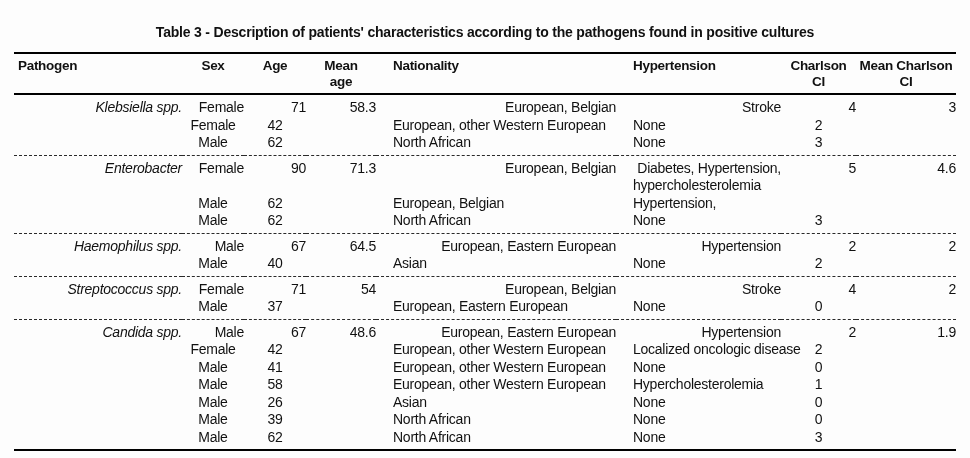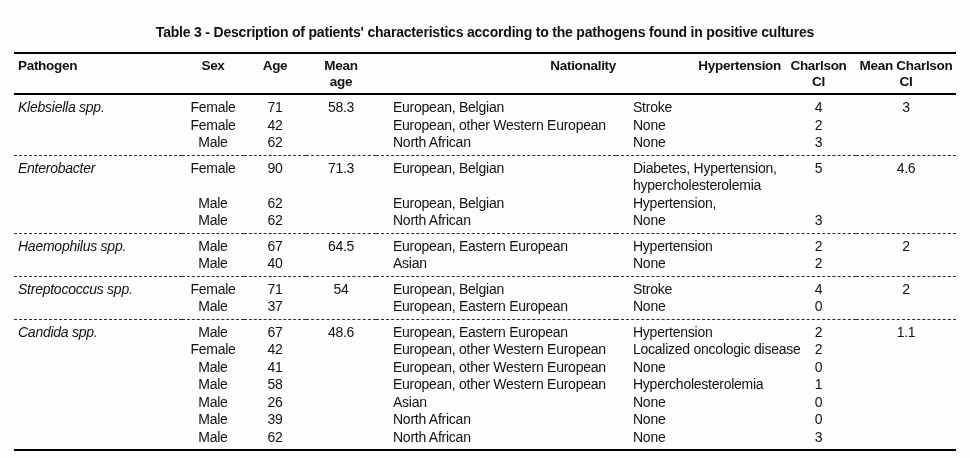--- a/index.html
+++ b/index.html
@@ -37,28 +37,28 @@
     letter-spacing: -0.3px;
   }
   td {
     font-size: 14px;
     line-height: 17.5px;
     vertical-align: top;
     padding: 0;
     white-space: nowrap;
     letter-spacing: -0.25px;
   }
-  tbody tr:first-child td { padding-top: 4px; }
+  tbody tr:first-child td { padding-top: 4px; text-align: right; }
   tbody tr:last-child td { padding-bottom: 3px; }
   tbody + tbody tr:first-child td { border-top: 1px dashed #2a2a2a; }
   .a-left { text-align: left; }
   .a-center { text-align: center; }
   .col-0 { padding-left: 4px; margin-top: 20px; }
   .col-4, .col-5 { padding-left: 17px; }
-  th.col-4, th.col-5 { padding-left: 17px; text-align: right; }
+  th.col-4, th.col-5 { padding-left: 17px; }
   td.col-0 { font-style: italic; }
 </style>
 </head>
 <body>
 
 <div class="page">
   <div class="title">Table 3 - Description of patients' characteristics according to the pathogens found in positive cultures</div>
   <table>
     <colgroup>
       <col style="width:168px">
@@ -205,21 +205,21 @@
       </tbody>
       <tbody>
         <tr>
           <td class="a-left col-0">Candida spp.</td>
           <td class="a-center col-1">Male</td>
           <td class="a-center col-2">67</td>
           <td class="a-center col-3">48.6</td>
           <td class="a-left col-4">European, Eastern European</td>
           <td class="a-left col-5">Hypertension</td>
           <td class="a-center col-6">2</td>
-          <td class="a-center col-7">1.1</td>
+          <td class="a-center col-7">1.9</td>
         </tr>
         <tr>
           <td class="a-left col-0"></td>
           <td class="a-center col-1">Female</td>
           <td class="a-center col-2">42</td>
           <td class="a-center col-3"></td>
           <td class="a-left col-4">European, other Western European</td>
           <td class="a-left col-5">Localized oncologic disease</td>
           <td class="a-center col-6">2</td>
           <td class="a-center col-7"></td>

